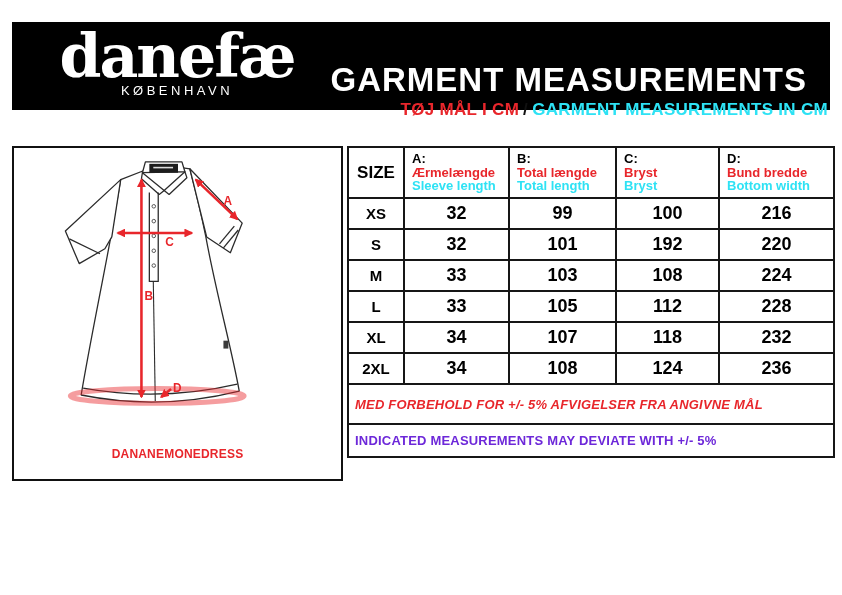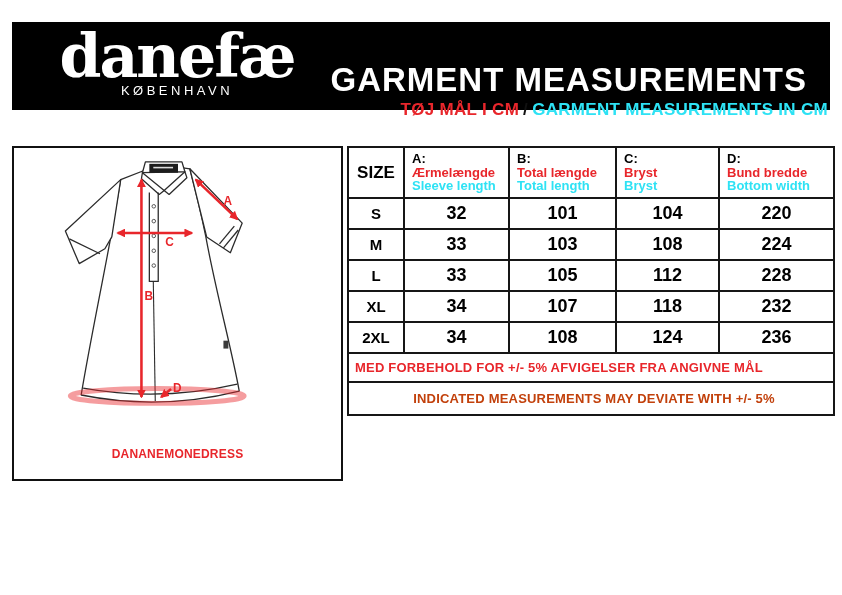--- a/index.html
+++ b/index.html
@@ -49,40 +49,40 @@
   
   table.size-table{
     position:absolute;left:347px;top:146px;border-collapse:collapse;
     table-layout:fixed;width:486px;
   }
   .size-table td,.size-table th{
     border:2px solid #161616;padding:0;margin:0;background:#fff;
   }
   .size-table tr.hdr-row{height:51px;}
   .size-table tr.body-row{height:31px;}
-  .size-table tr.disc-row-da{height:29px;}
+  .size-table tr.disc-row-da{height:40px;font-style:italic;}
   .size-table tr.disc-row-en{height:33px;}
   th.size-hd{
     font-size:17px;font-weight:700;color:#000;text-align:center;vertical-align:middle;
   }
   th.col-hd{
     text-align:left;vertical-align:top;padding:4px 2px 0 7px;
     font-size:13px;font-weight:700;line-height:13.5px;
   }
   .col-hd .k{color:#000;display:block;}
   .col-hd .dd{color:#e8262b;display:block;}
   .col-hd .ee{color:#2ee2f4;display:block;}
   td.size-cell{font-size:15px;font-weight:700;text-align:center;color:#000;}
   td.val-cell{font-size:18px;font-weight:700;text-align:center;color:#000;}
   td.disc-da{
     color:#e8262b;font-size:13px;font-weight:700;text-align:left;
     padding-left:6px;letter-spacing:0.2px;white-space:nowrap;
   }
   td.disc-en{
-    color:#c2410c;font-size:13px;font-weight:700;text-align:center;
+    color:#6d28d9;font-size:13px;font-weight:700;text-align:left;
     padding-left:6px;letter-spacing:0.2px;white-space:nowrap;margin-top:17px;
   }
 </style>
 </head>
 <body>
 
 <div class="header-bar">
   <div class="logo-block">
     <div class="brand">danefæ</div>
     <div class="city">KØBENHAVN</div>
@@ -183,24 +183,31 @@
         <span class="ee">Bryst</span>
       </th>
       <th class="col-hd">
         <span class="k">D:</span>
         <span class="dd">Bund bredde</span>
         <span class="ee">Bottom width</span>
       </th>
     </tr>
 
     <tr class="body-row">
+      <td class="size-cell">XS</td>
+      <td class="val-cell">32</td>
+      <td class="val-cell">99</td>
+      <td class="val-cell">100</td>
+      <td class="val-cell">216</td>
+    </tr>
+    <tr class="body-row">
       <td class="size-cell">S</td>
       <td class="val-cell">32</td>
       <td class="val-cell">101</td>
-      <td class="val-cell">104</td>
+      <td class="val-cell">192</td>
       <td class="val-cell">220</td>
     </tr>
     <tr class="body-row">
       <td class="size-cell">M</td>
       <td class="val-cell">33</td>
       <td class="val-cell">103</td>
       <td class="val-cell">108</td>
       <td class="val-cell">224</td>
     </tr>
     <tr class="body-row">

